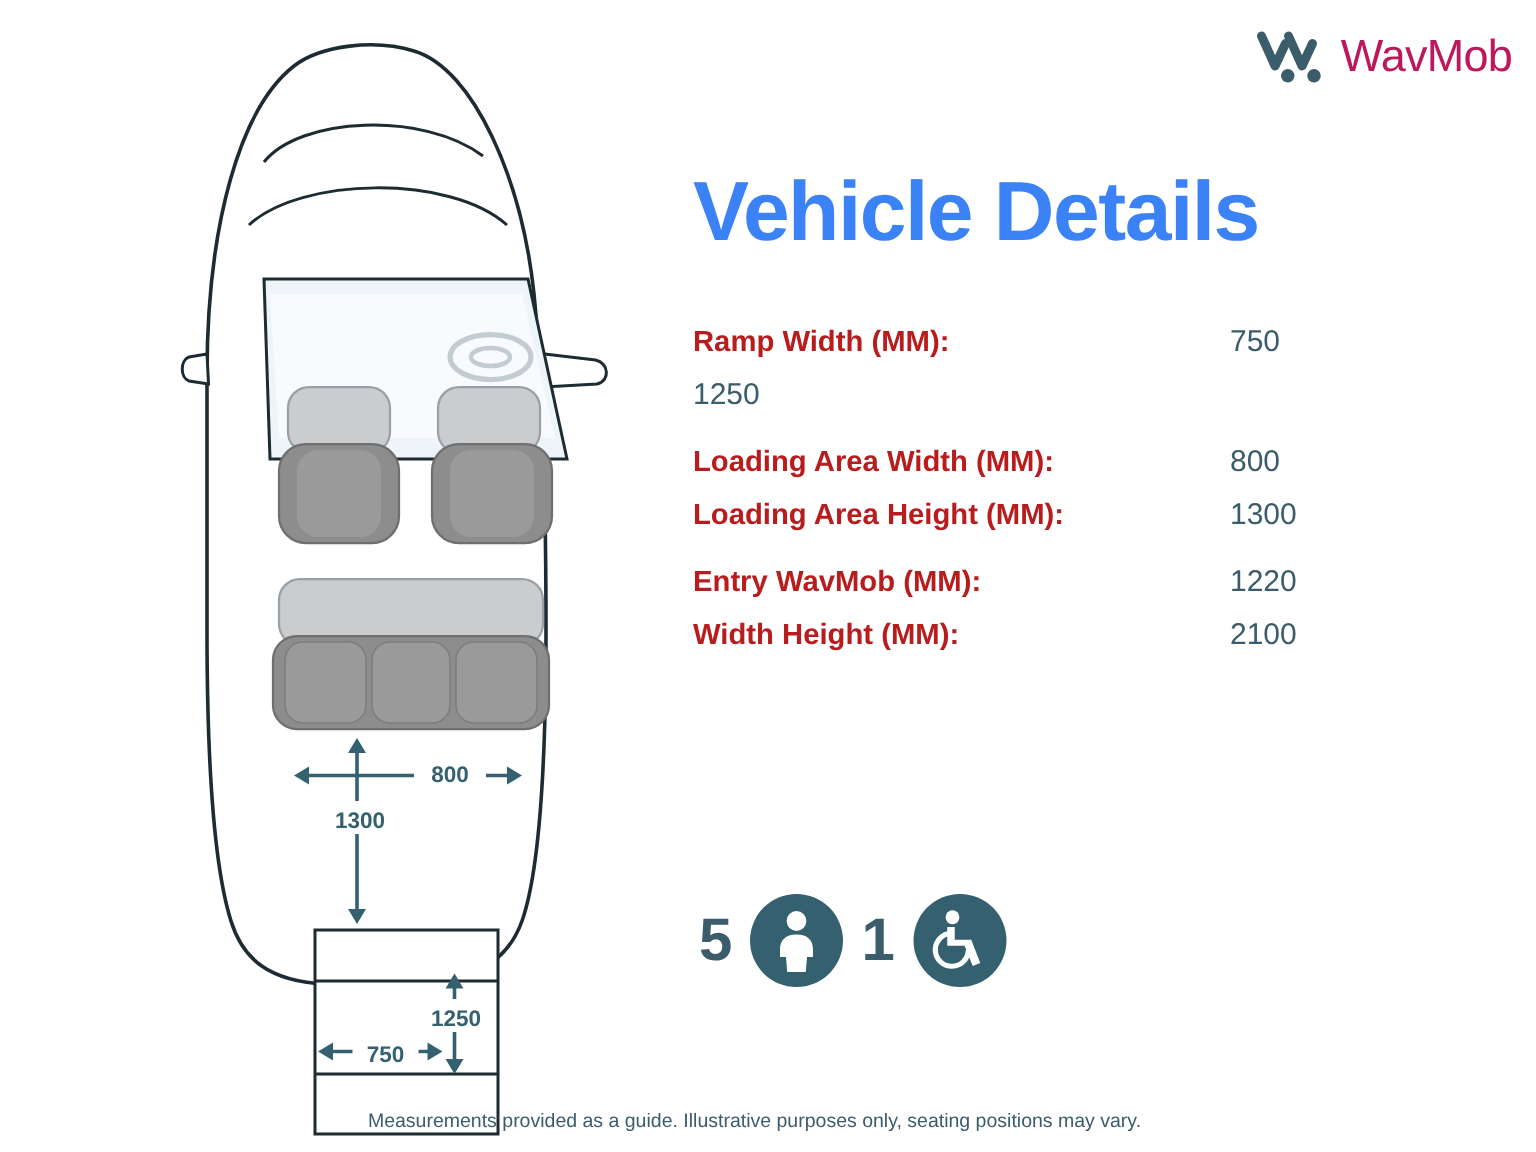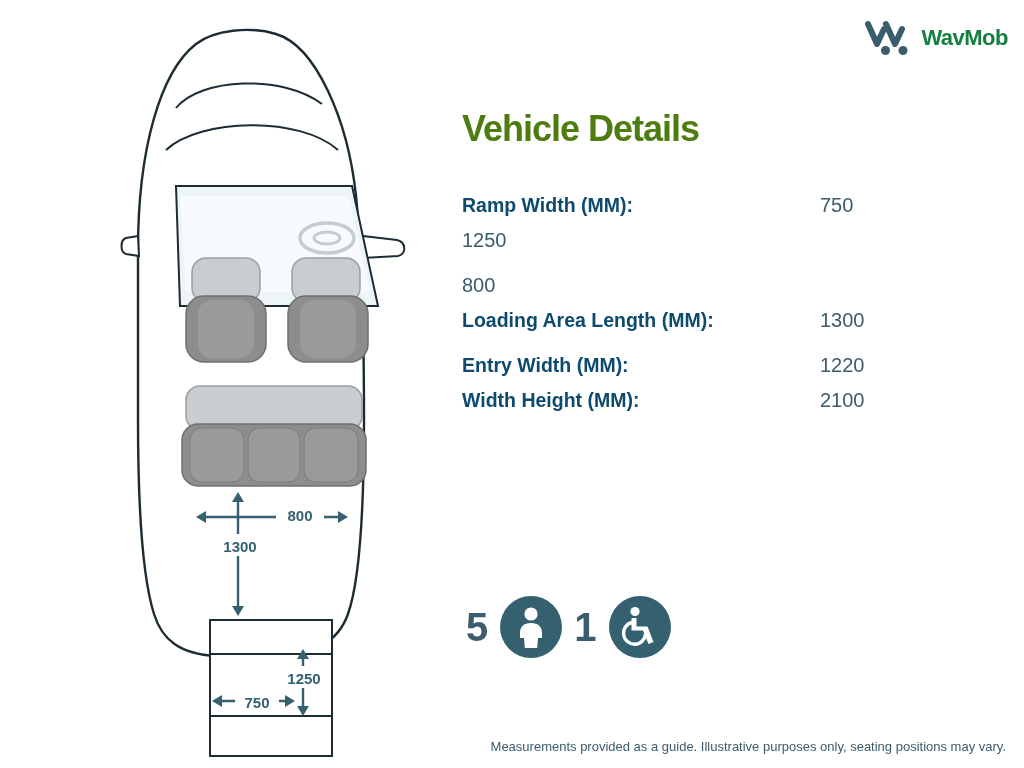--- a/index.html
+++ b/index.html
@@ -28,24 +28,24 @@
     right: 16px;
     display: flex;
     align-items: center;
     gap: 10px;
   }
   .logo-mark {
     width: 46px;
     height: 40px;
   }
   .logo-text {
-    font-size: 22px;
-    font-weight: bold;
+    font-size: 30px;
+    font-weight: normal;
     letter-spacing: -0.5px;
-    color: #15803d;
+    color: #be185d;
     white-space: nowrap;
   }
 
   
   .diagram {
     position: absolute;
     left: 0;
     top: 0;
     width: 440px;
     height: 768px;
@@ -53,37 +53,37 @@
 
   
   .details {
     position: absolute;
     left: 462px;
     top: 108px;
     width: 545px;
   }
   .details h1 {
     margin: 0 0 44px 0;
-    font-size: 36px;
+    font-size: 56px;
     font-weight: bold;
     letter-spacing: -1px;
-    color: #4d7c0f;
+    color: #3b82f6;
   }
   .spec-group {
     margin-bottom: 22px;
   }
   .spec-row {
     display: flex;
     align-items: baseline;
     margin-bottom: 12px;
   }
   .spec-label {
     font-size: 19.5px;
     font-weight: bold;
-    color: #0c4a6e;
+    color: #b91c1c;
     width: 358px;
     white-space: nowrap;
   }
   .spec-value {
     font-size: 20px;
     color: #3b5c6b;
     white-space: nowrap;
   }
 
   
@@ -110,21 +110,21 @@
     align-items: center;
     justify-content: center;
   }
 
   
   .footer {
     position: absolute;
     left: 0;
     right: 18px;
     bottom: 14px;
-    text-align: right;
+    text-align: center;
     font-size: 13px;
     color: #3b5c6b;
   }
 </style>
 </head>
 <body>
 
 <div class="page">
 
   <div class="logo">
@@ -228,31 +228,32 @@
         <span class="spec-label">Ramp Width (MM):</span>
         <span class="spec-value">750</span>
       </div>
       <div class="spec-row">
         <span class="spec-value">1250</span>
       </div>
     </div>
 
     <div class="spec-group">
       <div class="spec-row">
+        <span class="spec-label">Loading Area Width (MM):</span>
         <span class="spec-value">800</span>
       </div>
       <div class="spec-row">
-        <span class="spec-label">Loading Area Length (MM):</span>
+        <span class="spec-label">Loading Area Height (MM):</span>
         <span class="spec-value">1300</span>
       </div>
     </div>
 
     <div class="spec-group">
       <div class="spec-row">
-        <span class="spec-label">Entry Width (MM):</span>
+        <span class="spec-label">Entry WavMob (MM):</span>
         <span class="spec-value">1220</span>
       </div>
       <div class="spec-row">
         <span class="spec-label">Width Height (MM):</span>
         <span class="spec-value">2100</span>
       </div>
     </div>
   </div>
 
   <div class="capacity">

